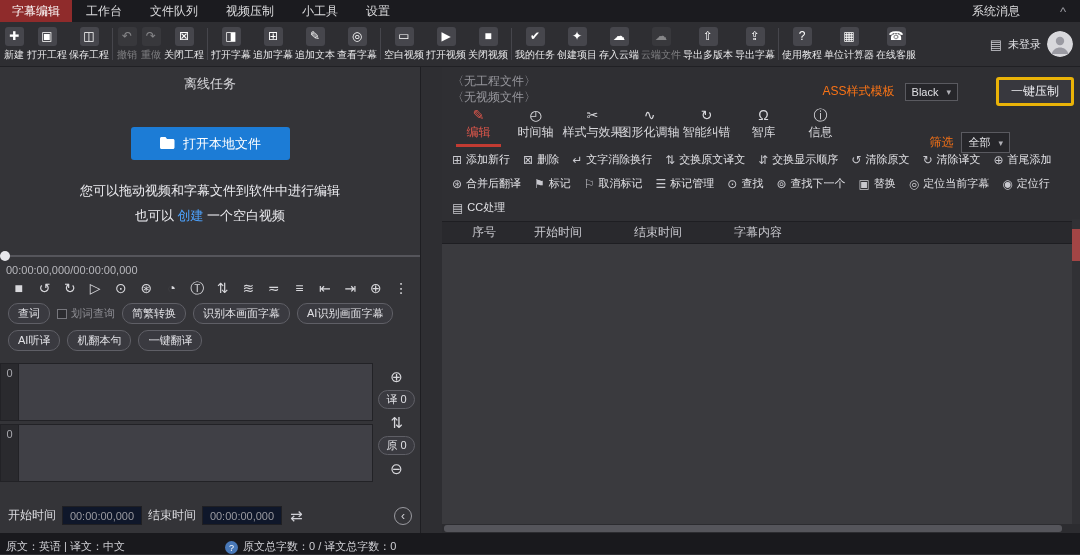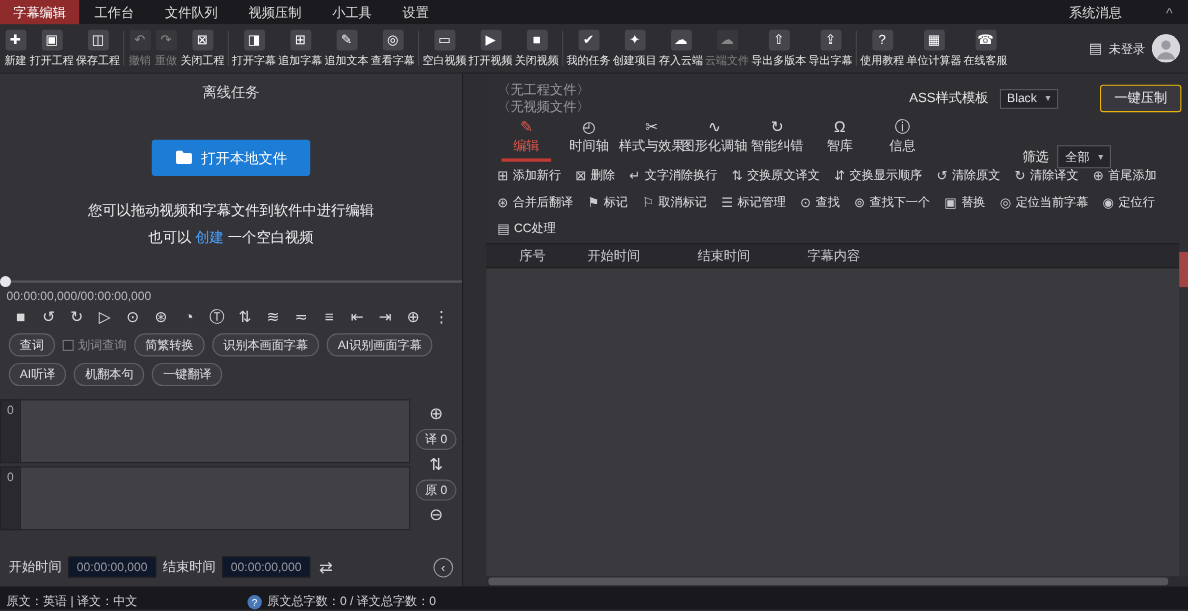--- a/index.html
+++ b/index.html
@@ -27,21 +27,21 @@
   .ticon-plain { font-size:13px; color:#cfcfd4; }
   .login-text { font-size:11px; color:#e0e0e4; white-space:nowrap; }
   .avatar { width:26px; height:26px; border-radius:50%; overflow:hidden; flex:none; }
 
   
   .main { display:flex; height:466px;gap:21px; }
 
   
   .left-panel { width:421px; flex:none; background:#343438; border-right:1px solid #1e1e22; display:flex; flex-direction:column; }
   .lp-title { text-align:center; font-size:13px; color:#d8d8dc; padding-top:8px; }
-  .lp-open-btn { margin:34px auto 0; width:144px; height:33px; background:#1c7cd6; border:none; border-radius:3px; color:#fff; font-size:13px; display:flex; align-items:center; justify-content:center; gap:8px; cursor:pointer; font-family:inherit; }
+  .lp-open-btn { margin:34px auto 0; width:159px; height:33px; background:#1c7cd6; border:none; border-radius:3px; color:#fff; font-size:13px; display:flex; align-items:center; justify-content:center; gap:8px; cursor:pointer; font-family:inherit; }
   .lp-hint1 { text-align:center; font-size:13px; color:#ececf0; margin-top:22px; }
   .lp-hint2 { text-align:center; font-size:13px; color:#ececf0; margin-top:7px; }
   .lp-hint2 .link { color:#4da3ff; cursor:pointer; }
   .lp-seek { margin-top:26px; height:10px; position:relative; }
   .lp-seek .track { position:absolute; top:4px; left:0; right:0; height:2px; background:#55555b; }
   .lp-seek .dot { position:absolute; top:0; left:0; width:10px; height:10px; border-radius:50%; background:#e8e8ec; }
   .lp-timecode { font-size:11px; color:#b8b8bd; padding:3px 0 0 6px; }
   .lp-transport { display:flex; align-items:center; padding:5px 6px 4px; }
   .lp-transport .ticn { flex:1; text-align:center; }
   .ticn { font-size:14px; color:#d8d8dc; cursor:default; line-height:1; }
@@ -61,24 +61,24 @@
   .lp-bottom { display:flex; align-items:center; gap:6px; padding:0 8px 8px; font-size:12px; color:#dcdce0; }
   .time-input { width:80px; height:19px; background:#0f172a; border:1px solid #1f1f23; color:#9a9aa0; font-size:11px; text-align:center; font-family:inherit; }
   .swap-icon { font-size:15px; color:#d0d0d6; margin-left:2px; }
   .collapse-btn { margin-left:auto; width:18px; height:18px; border:1px solid #9a9aa0; border-radius:50%; display:flex; align-items:center; justify-content:center; font-size:12px; color:#cfcfd4; cursor:pointer; }
 
   
   .right-panel { flex:1; background:#2f2f33; position:relative; display:flex; flex-direction:column; overflow:hidden; }
   .rp-top { position:relative; padding:6px 0 0 10px; height:40px; flex:none; }
   .rp-line { font-size:12px; color:#97979d; line-height:16px; }
   .rp-topright { position:absolute; top:10px; right:6px; display:flex; align-items:center; gap:10px; }
-  .lbl { font-size:12px; color:#e5e5e5; white-space:nowrap; }
+  .lbl { font-size:12px; color:#f97316; white-space:nowrap; }
   .select { display:flex; align-items:center; gap:8px; background:#26262a; border:1px solid #5a5a60; padding:2px 6px; font-size:11px; color:#e0e0e4; cursor:pointer; }
   .select .arrow { font-size:9px; color:#b0b0b6; }
-  .btn-outline { border:1px solid #eab308; background:#38383e; border-radius:3px; padding:3px 12px; font-size:12px; color:#ececf0; cursor:pointer; margin-left:28px; font-family:inherit; }
+  .btn-outline { border:3px solid #eab308; background:#38383e; border-radius:3px; padding:3px 12px; font-size:12px; color:#ececf0; cursor:pointer; margin-left:28px; font-family:inherit; }
   .rp-tabbar { display:flex; align-items:flex-end; padding-left:8px; height:40px; position:relative; flex:none; }
   .rp-tab { width:57px; display:flex; flex-direction:column; align-items:center; gap:2px; padding:3px 0 6px; position:relative; cursor:pointer; }
   .rp-tab-icon { font-size:14px; color:#d8d8dc; line-height:1; }
   .rp-tab-label { font-size:12px; color:#d8d8dc; white-space:nowrap; }
   .rp-tab.active .rp-tab-icon, .rp-tab.active .rp-tab-label { color:#e0574b; }
   .rp-tab.active::after { content:""; position:absolute; bottom:0; left:6px; right:6px; height:3px; background:#c23b32; }
   .rp-filter { position:absolute; right:70px; top:25px; display:flex; align-items:center; gap:8px; }
   .rp-actions { display:flex; align-items:center; gap:13px; padding:5px 10px 4px; flex:none; }
   .action { display:flex; align-items:center; gap:4px; font-size:11px; color:#e0e0e4; white-space:nowrap; cursor:pointer; }
   .aicon { font-size:12px; color:#c9c9cf; line-height:1; }

